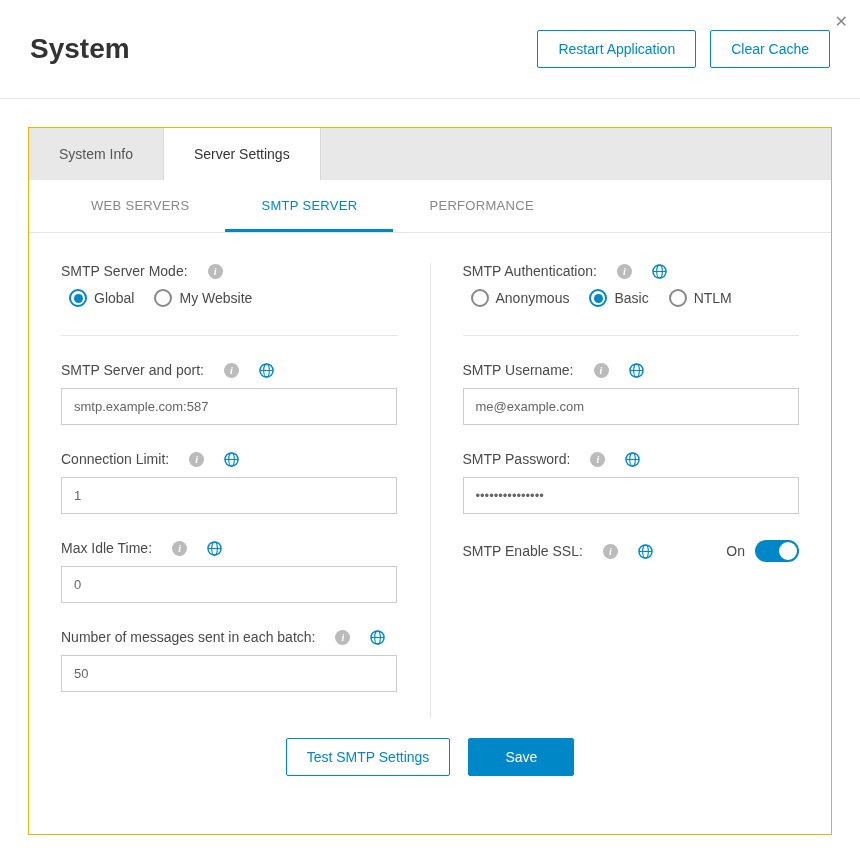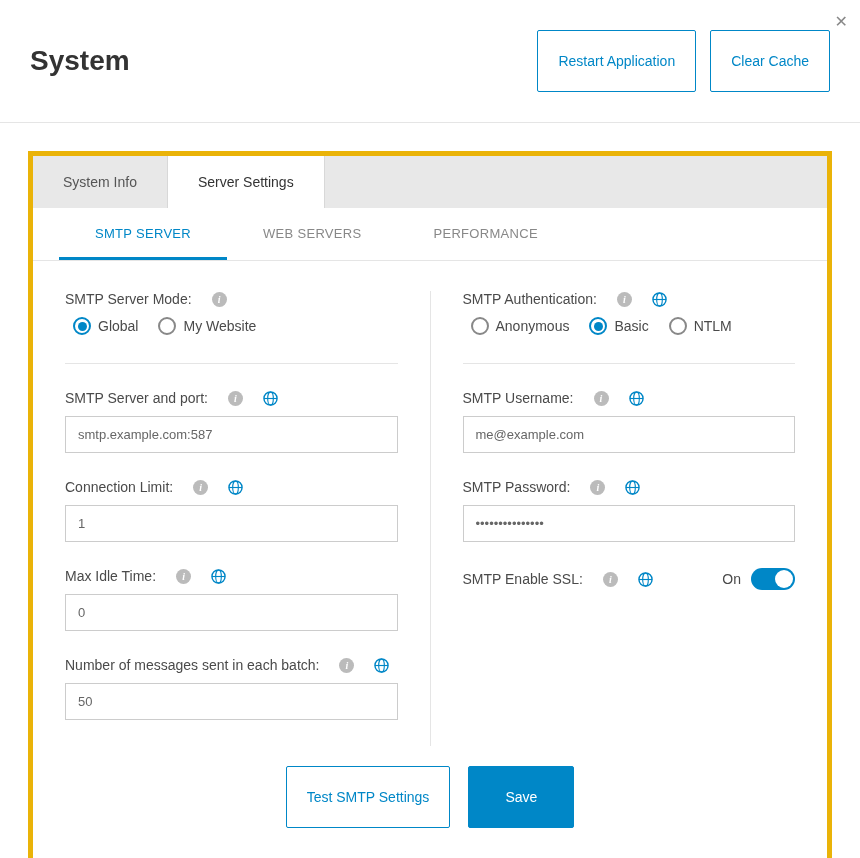--- a/index.html
+++ b/index.html
@@ -1,24 +1,24 @@
 <!DOCTYPE html>
 <html><head>
   <meta charset="utf-8">
   <style>
     * { box-sizing: border-box; margin: 0; padding: 0; }
     body { font-family: -apple-system, BlinkMacSystemFont, "Segoe UI", Helvetica, Arial, sans-serif; background: #fff; color: #333; width: 860px; }
     
     .header { display: flex; justify-content: space-between; align-items: center; padding: 30px; border-bottom: 1px solid #e5e5e5; position: relative; }
     .header h1 { font-size: 28px; font-weight: bold; color: #333; }
     .header-buttons { display: flex; gap: 14px; }
-    .btn-outline { background: #fff; border: 1px solid #0087c7; color: #0087c7; padding: 22px 20px; font-size: 14px; cursor: pointer; border-radius: 2px; }
+    .btn-outline { background: #fff; border: 1px solid #0087c7; color: #0087c7; padding: 10px 20px; font-size: 14px; cursor: pointer; border-radius: 2px; }
     .close-x { position: absolute; top: 12px; right: 12px; font-size: 16px; color: #888; cursor: pointer; font-weight: 300; }
     
-    .tabs-container { margin: 28px; border: 5px solid #eab308; }
+    .tabs-container { margin: 28px; border: 1px solid #eab308; }
     .tabs { display: flex; background: #e8e8e8; }
     .tab { padding: 18px 30px; font-size: 14px; color: #555; cursor: pointer; border-right: 1px solid #d8d8d8; }
     .tab.active { background: #fff; color: #333; }
     
     .subtabs { display: flex; padding: 0 26px; border-bottom: 1px solid #e5e5e5; gap: 0; }
     .subtab { padding: 18px 36px 16px 36px; font-size: 13px; color: #888; cursor: pointer; letter-spacing: 0.3px; border-bottom: 3px solid transparent; }
     .subtab.active { color: #0087c7; border-bottom-color: #0087c7; font-weight: 500; }
     
     .panel { padding: 30px 0 30px 0; }
     .columns { display: flex; }
@@ -64,22 +64,22 @@
   <span class="close-x">✕</span>
 </div>
 
 <div class="tabs-container">
   <div class="tabs">
     <div class="tab">System Info</div>
     <div class="tab active">Server Settings</div>
   </div>
 
   <div class="subtabs">
+    <div class="subtab">WEB SERVERS</div>
     <div class="subtab active">SMTP SERVER</div>
-    <div class="subtab">WEB SERVERS</div>
     <div class="subtab">PERFORMANCE</div>
   </div>
 
   <div class="panel">
     <div class="columns">
       <div class="col col-left">
         <div class="field">
           <div class="label-row">
             <span class="field-label">SMTP Server Mode:</span>
             <span class="info-icon">i</span>

